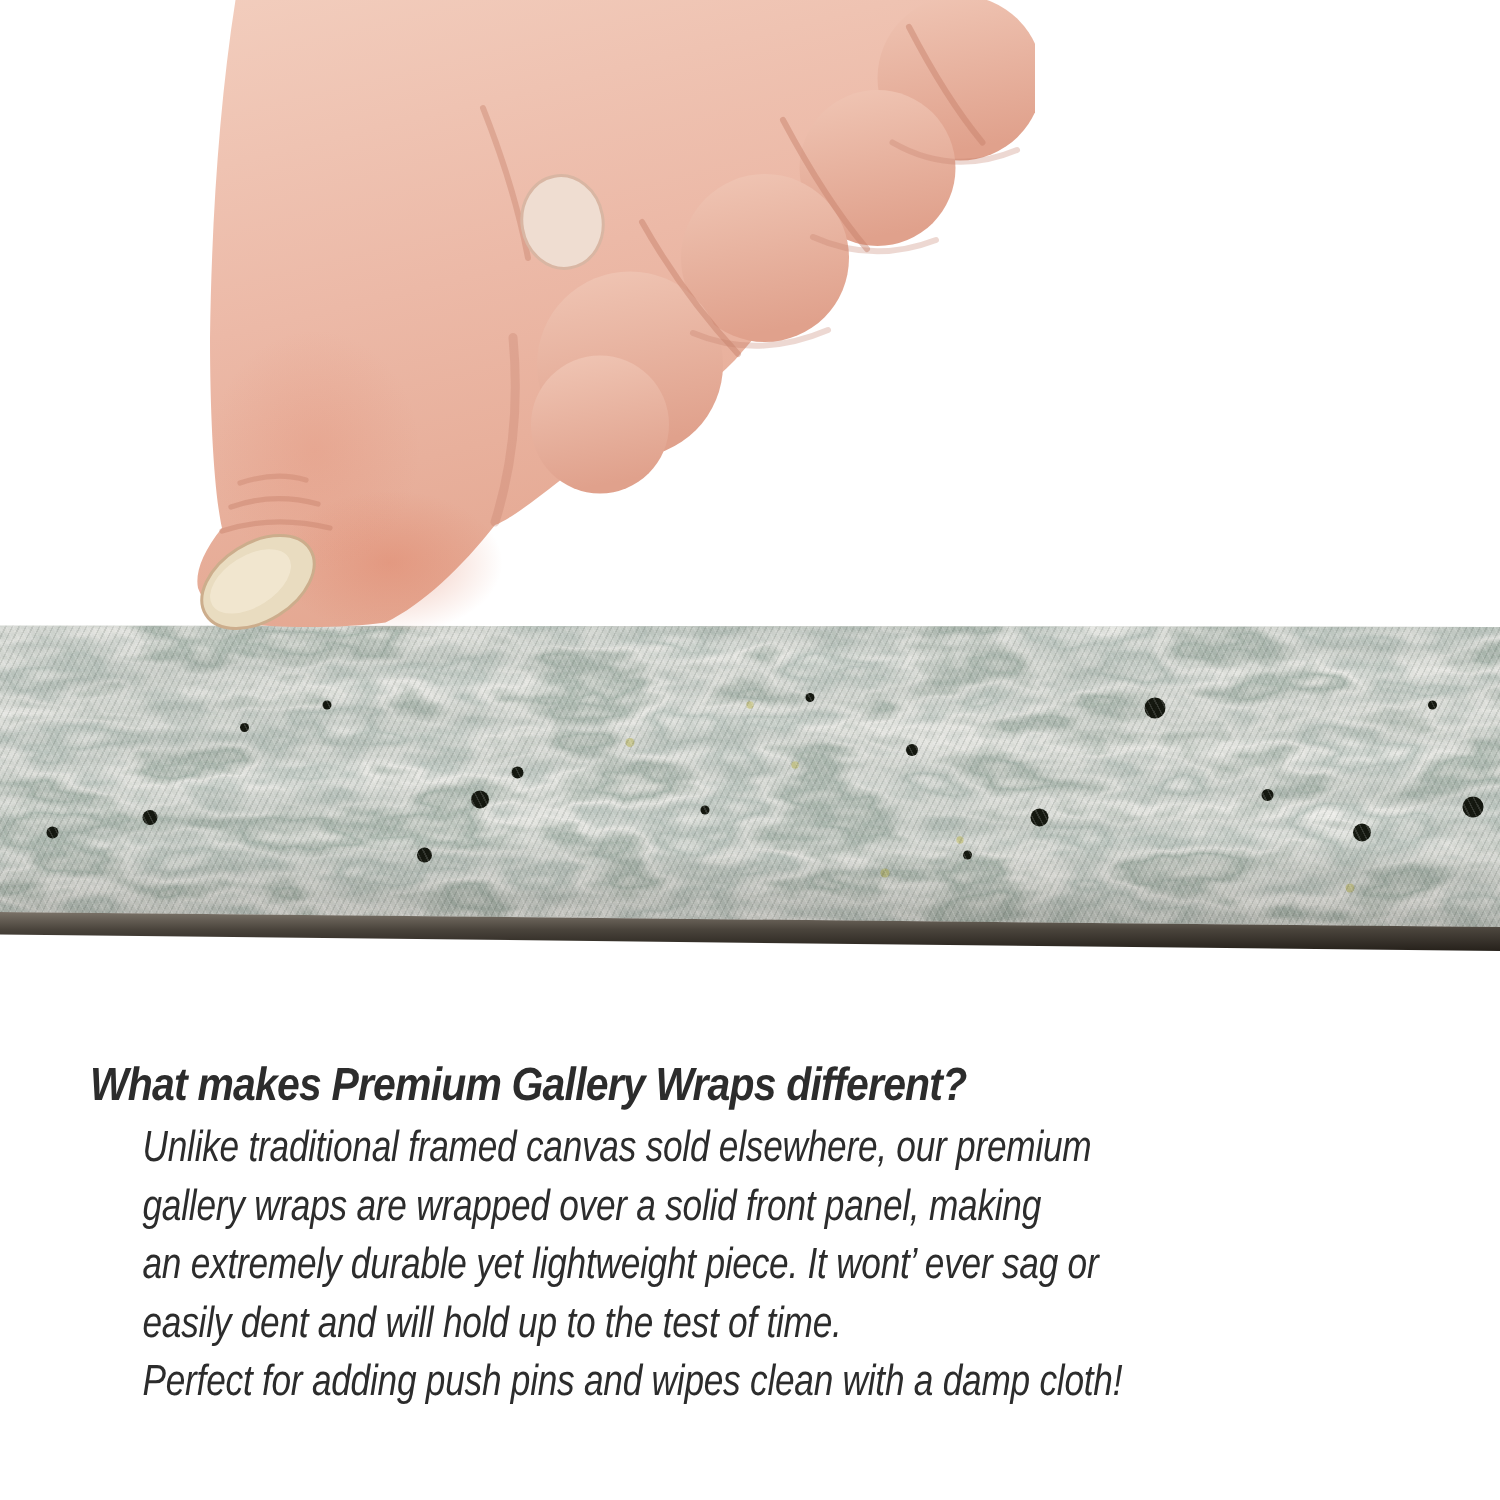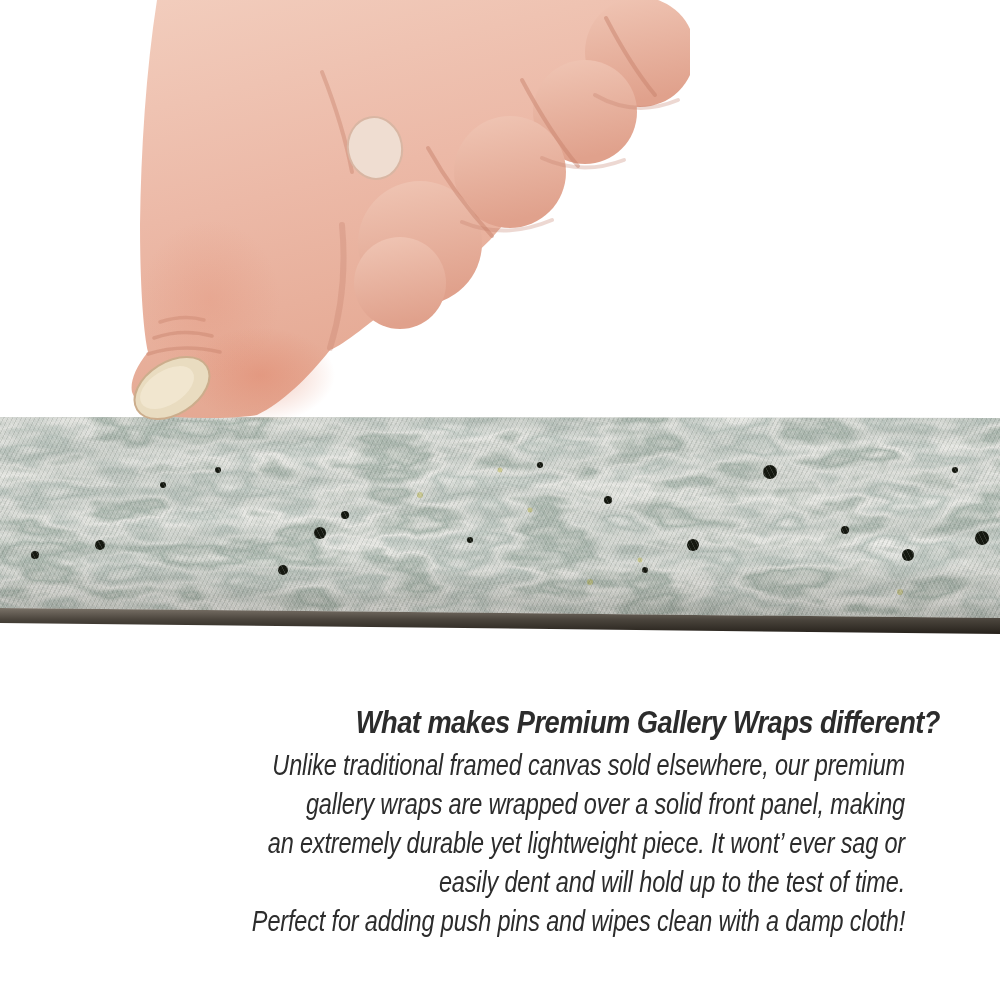--- a/index.html
+++ b/index.html
@@ -16,21 +16,21 @@
   .weave{
     position:absolute;left:0;top:0;width:1000px;height:230px;
     clip-path:polygon(0 7px,100% 8px,100% 208px,0 198px);
     background:
       repeating-linear-gradient(63deg,rgba(255,255,255,.13) 0 1px,rgba(0,0,0,0) 1px 4px),
       repeating-linear-gradient(-63deg,rgba(40,50,42,.12) 0 1px,rgba(0,0,0,0) 1px 4px);
     pointer-events:none;
   }
   
   .info{
-    position:absolute;top:703px;left:0;right:0;text-align:right;
+    position:absolute;top:703px;left:0;right:0;text-align:left;
     color:var(--text,#2c2c2c);z-index:5;
   }
   .headline{
     font-style:italic;font-weight:600;font-size:31px;line-height:40px;
     letter-spacing:-0.6px;margin:0 0 3px 0;
     transform:scaleX(0.88);transform-origin:50% 0;
   }
   .body-lines{
     font-style:italic;font-weight:400;font-size:29px;line-height:39px;
     letter-spacing:-0.2px;

